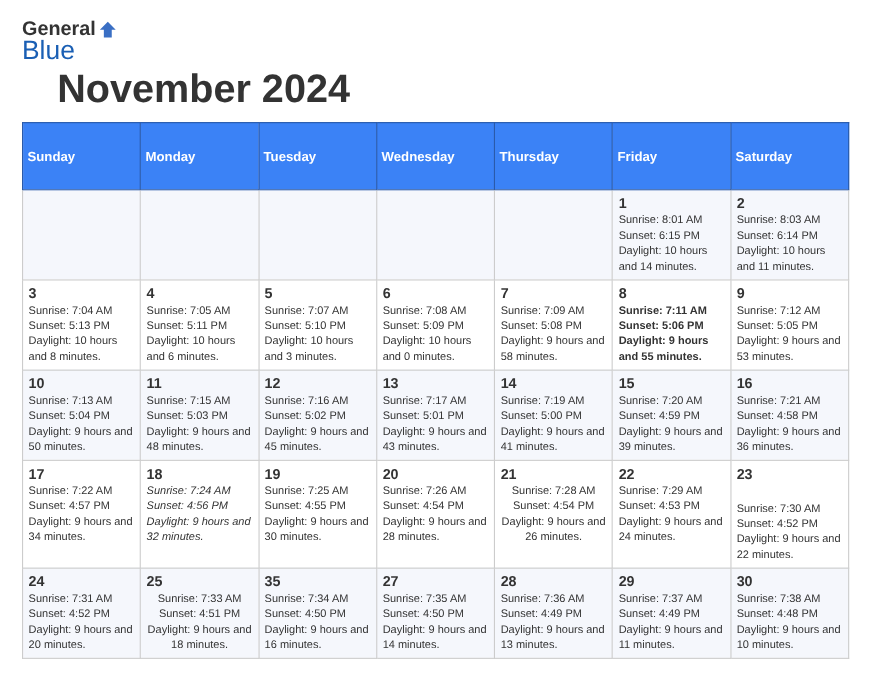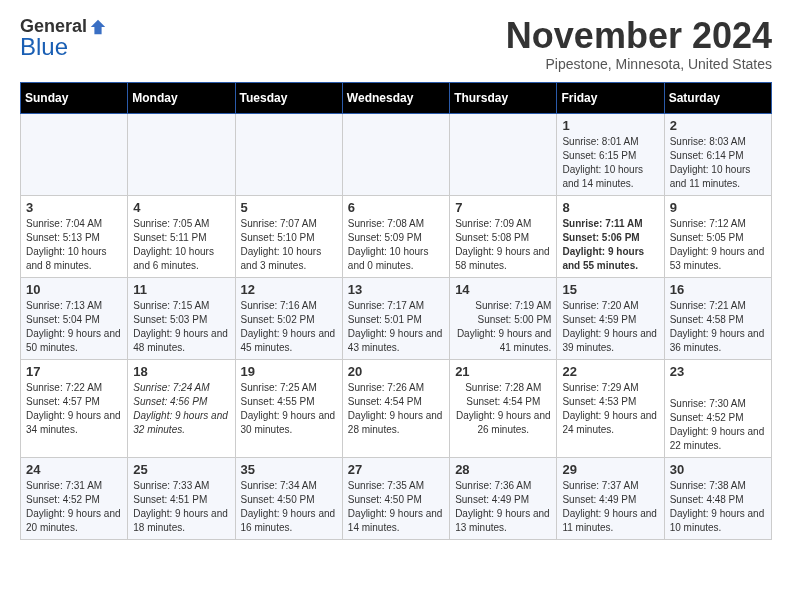--- a/index.html
+++ b/index.html
@@ -8,20 +8,21 @@
       background: #fff;
       width: 792px;
       min-height: 612px;
       padding: 16px 20px;
     }
     .header {
       display: flex;
       align-items: flex-start;
       justify-content: space-between;
       margin-bottom: 10px;
+      flex-direction: column;
     }
     .logo {
       display: flex;
       flex-direction: column;
       align-items: flex-start;
     }
     .logo-text {
       display: flex;
       align-items: center;
       font-size: 18px;
@@ -47,25 +48,25 @@
     .location {
       font-size: 14px;
       color: #555;
     }
     .calendar {
       width: 100%;
       border-collapse: collapse;
       table-layout: fixed;
     }
     .calendar thead tr th {
-      background-color: #000000;
+      background-color: #3b82f6;
       color: #fff;
       font-size: 12px;
       font-weight: bold;
-      padding: 8px 4px;
+      padding: 23px 4px;
       text-align: left;
       border: 1px solid #2a5aaa;
     }
     .calendar tbody tr td {
       border: 1px solid #ccc;
       vertical-align: top;
       padding: 4px 5px;
       font-size: 10.5px;
       color: #333;
       height: 80px;
@@ -100,21 +101,20 @@
     <div class="logo-text">
       <span class="logo-general">General</span>
       <svg class="logo-icon" viewBox="0 0 20 20">
         <polygon points="10,2 18,10 14,10 14,18 6,18 6,10 2,10" fill="#3a6fc4"></polygon>
       </svg>
     </div>
     <div style="font-size:24px; font-weight:normal; color:#1a5fb4; margin-top:-4px;">Blue</div>
   </div>
   <div class="title-block">
     <div class="month-title">November 2024</div>
-    <div class="location">Pipestone, Minnesota, United States</div>
   </div>
 </div>
 
 <table class="calendar">
   <thead>
     <tr>
     <th>Sunday</th>
         <th>Monday</th>
         <th>Tuesday</th>
         <th>Wednesday</th>
@@ -207,21 +207,21 @@
 Daylight: 9 hours and 45 minutes.</div>
         </td>
         <td>
           <span class="day-num">13</span>
           <div class="day-info" style="white-space: pre-line;">Sunrise: 7:17 AM
 Sunset: 5:01 PM
 Daylight: 9 hours and 43 minutes.</div>
         </td>
         <td>
           <span class="day-num">14</span>
-          <div class="day-info" style="white-space: pre-line; text-align: right;">Sunrise: 7:19 AM
+          <div class="day-info" style="white-space: pre-line;">Sunrise: 7:19 AM
 Sunset: 5:00 PM
 Daylight: 9 hours and 41 minutes.</div>
         </td>
         <td>
           <span class="day-num">15</span>
           <div class="day-info" style="white-space: pre-line;">Sunrise: 7:20 AM
 Sunset: 4:59 PM
 Daylight: 9 hours and 39 minutes.</div>
         </td>
         <td>
@@ -277,21 +277,21 @@
       </tr>
       <tr>
         <td>
           <span class="day-num">24</span>
           <div class="day-info" style="white-space: pre-line;">Sunrise: 7:31 AM
 Sunset: 4:52 PM
 Daylight: 9 hours and 20 minutes.</div>
         </td>
         <td>
           <span class="day-num">25</span>
-          <div class="day-info" style="white-space: pre-line;">Sunrise: 7:33 AM
+          <div class="day-info" style="white-space: pre-line; text-align: center;">Sunrise: 7:33 AM
 Sunset: 4:51 PM
 Daylight: 9 hours and 18 minutes.</div>
         </td>
         <td>
           <span class="day-num">35</span>
           <div class="day-info" style="white-space: pre-line;">Sunrise: 7:34 AM
 Sunset: 4:50 PM
 Daylight: 9 hours and 16 minutes.</div>
         </td>
         <td>

